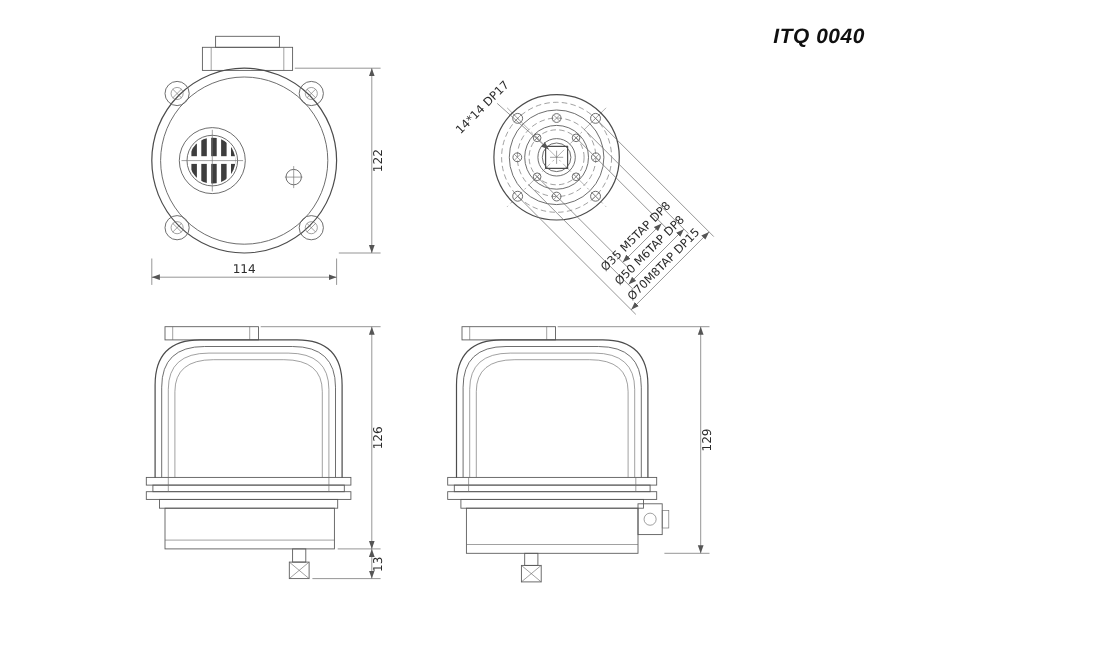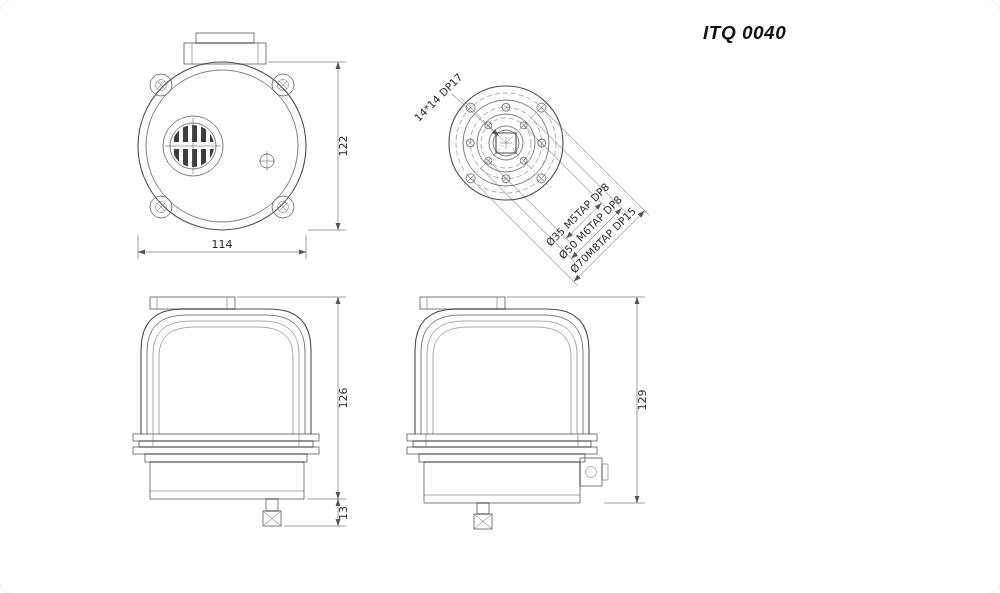--- a/index.html
+++ b/index.html
@@ -1,17 +1,17 @@
 <!DOCTYPE html>
 <html><head>
 <meta charset="utf-8">
 <style>
   html,body{margin:0;padding:0;background:#ffffff;}
   .page{position:relative;width:1000px;height:593px;background:#c4b5fd;overflow:hidden;
-        font-family:"Liberation Sans", sans-serif;border-radius:10px;}
+        font-family:"Liberation Sans", sans-serif;}
   svg{display:block;}
   .ol   {stroke:#4c4c4c;stroke-width:1.1;fill:none;stroke-linejoin:round;stroke-linecap:round;}
   .md   {stroke:#5a5a5a;stroke-width:0.8;fill:none;}
   .thin {stroke:#707070;stroke-width:0.6;fill:none;}
   .dash {stroke-dasharray:5 3;}
   .cl   {stroke:#8a8a8a;stroke-width:0.6;fill:none;stroke-dasharray:10 3 2 3;}
   .dim  {stroke:#777777;stroke-width:0.7;fill:none;}
   .dimtxt{font:11px "DejaVu Sans", sans-serif;fill:#2b2b2b;}
   .lbltxt{font:10.5px "DejaVu Sans", sans-serif;fill:#2b2b2b;}
   .title{font:italic 700 19px "Liberation Sans", sans-serif;fill:#101010;letter-spacing:0.5px;}

